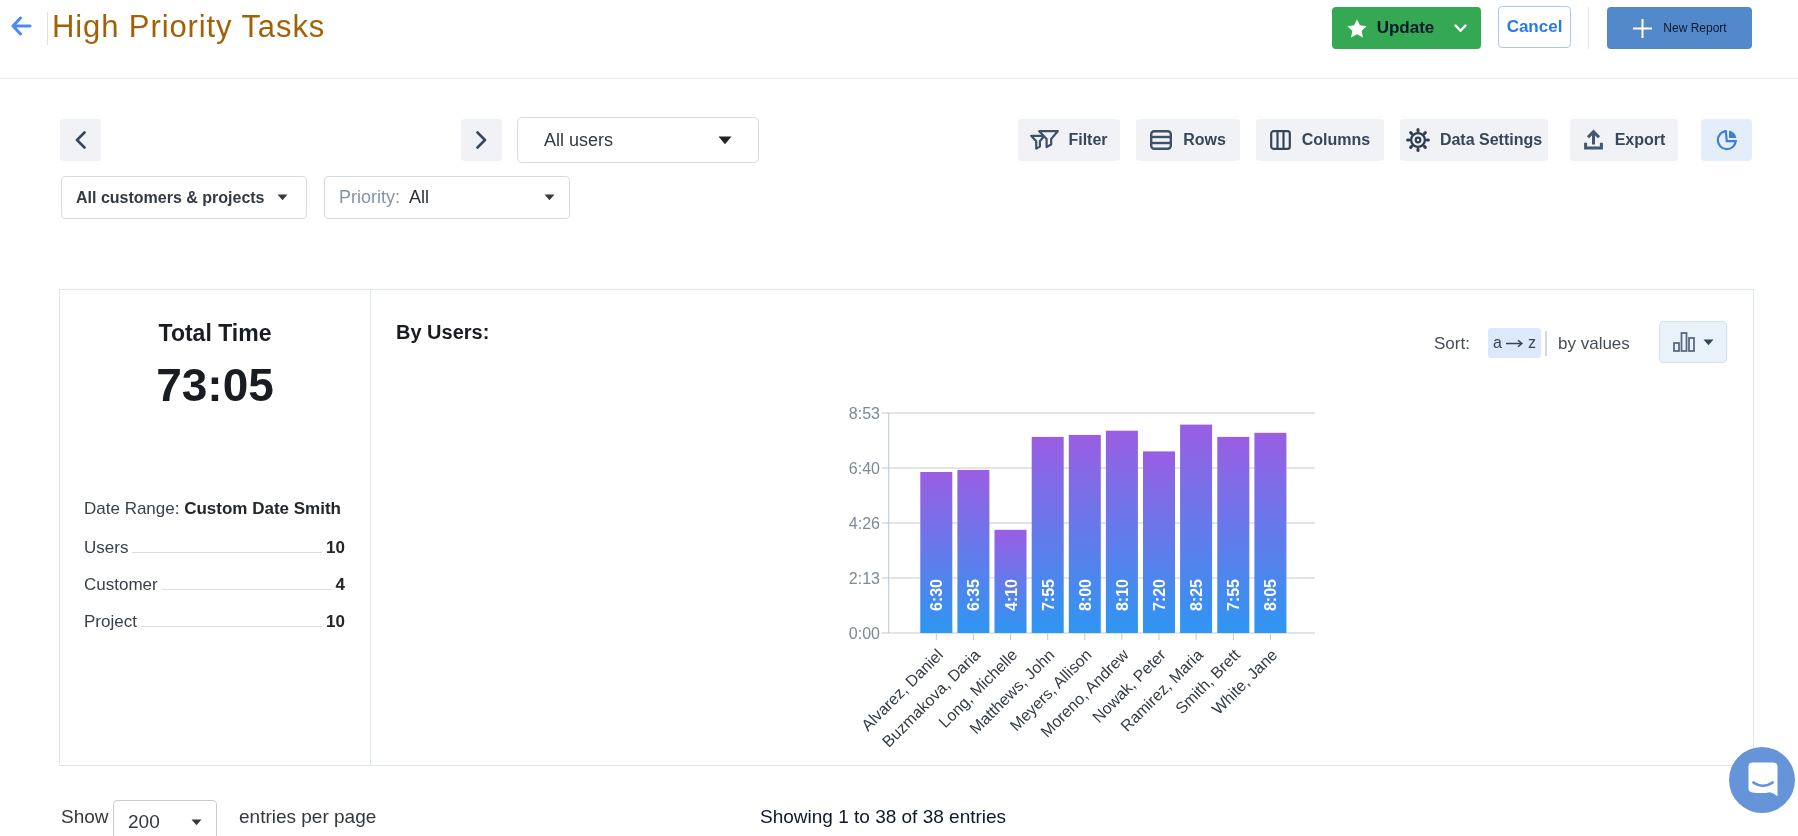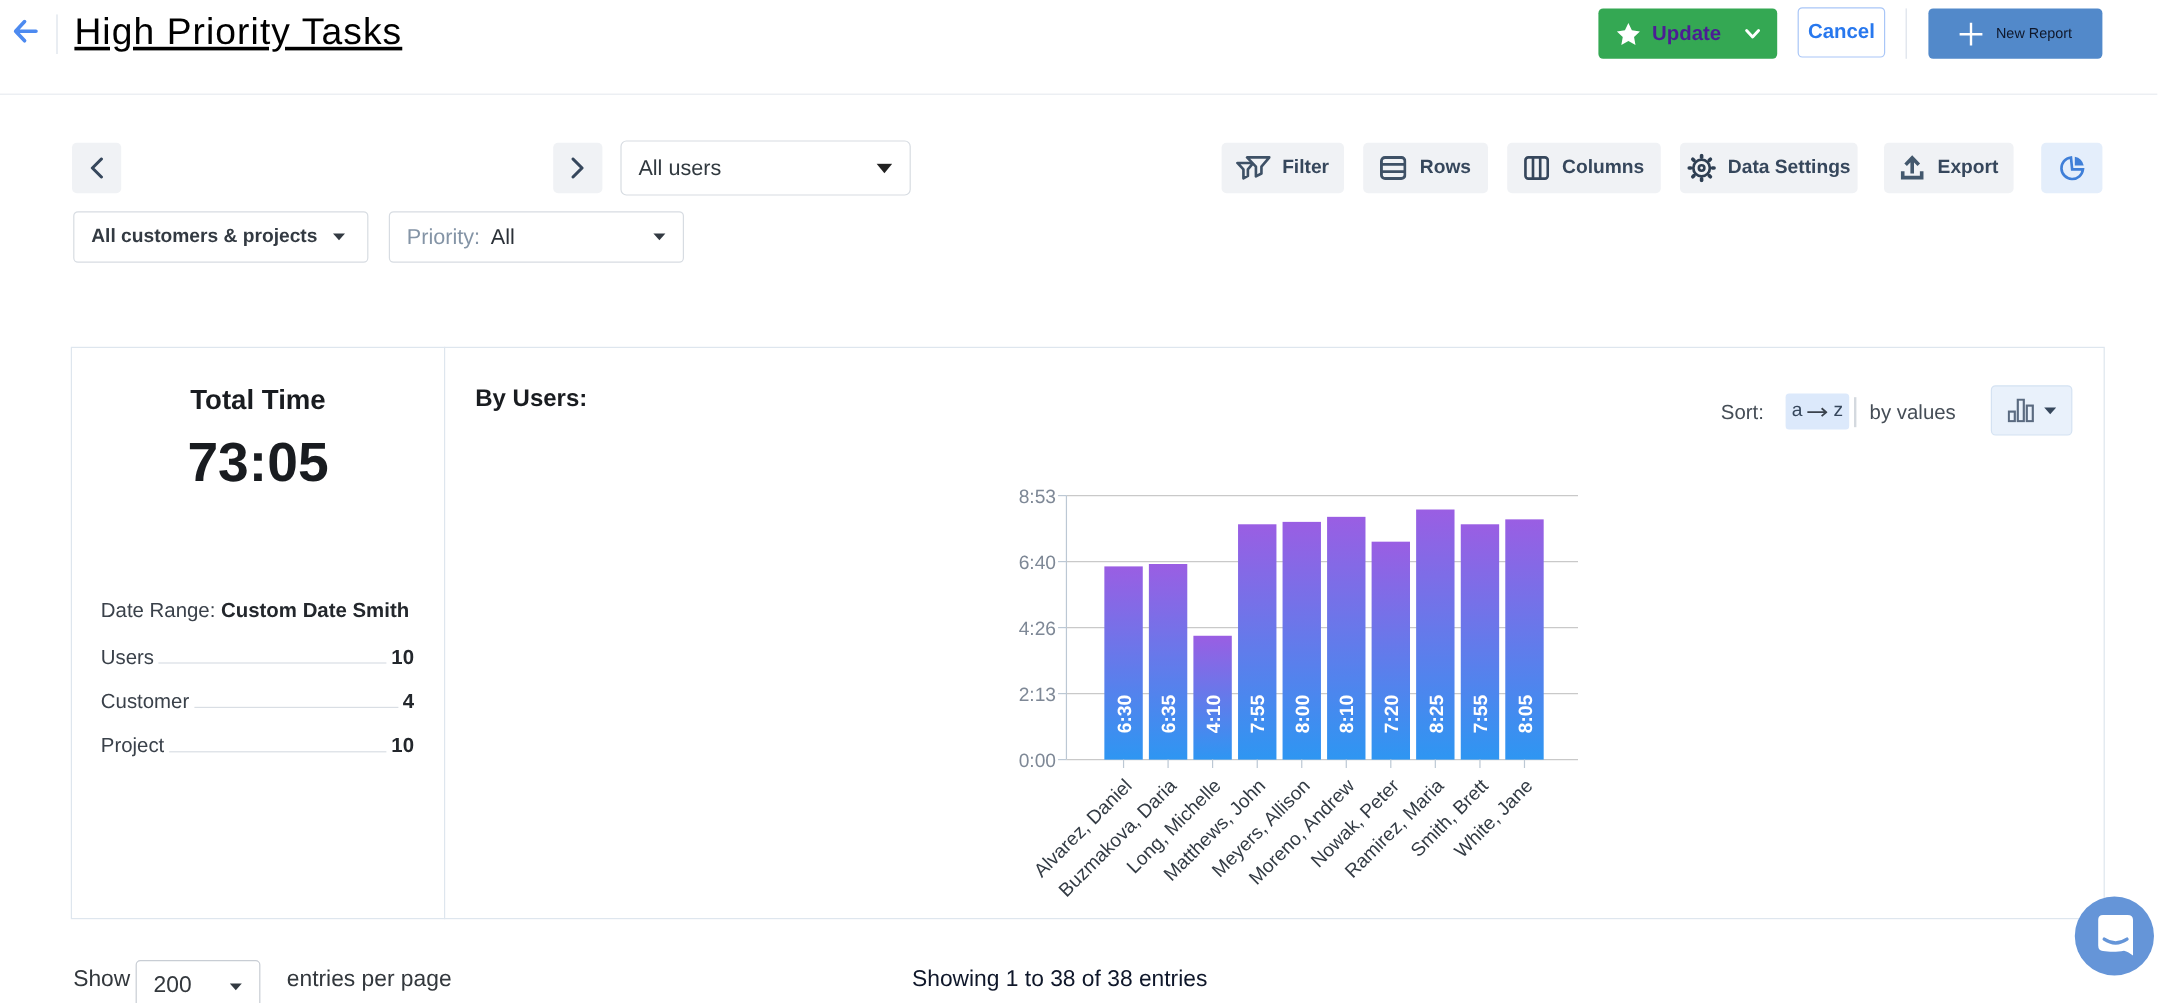--- a/index.html
+++ b/index.html
@@ -11,27 +11,27 @@
 svg { display:block; }
 </style>
 </head>
 <body>
 <div id="page">
 
   <svg class="abs" style="left:11px;top:16px;" width="21" height="20" viewBox="0 0 21 20">
     <path d="M9.5 2 L2 10 L9.5 18 M2.7 10 L19 10" fill="none" stroke="#4d8af0" stroke-width="3" stroke-linecap="round" stroke-linejoin="round"></path>
   </svg>
   <div class="abs" style="left:47px;top:12px;width:1px;height:33px;background:#dbe2ea;"></div>
-  <div class="abs" style="left:62px;top:9px;font-size:31px;letter-spacing:0.9px;color:#000000;text-decoration:underline;">High Priority Tasks</div>
+  <div class="abs" style="left:52px;top:9px;font-size:31px;letter-spacing:0.9px;color:#a16207;">High Priority Tasks</div>
 
   <div class="abs btn" style="left:1332px;top:7px;width:149px;height:42px;background:#34a853;">
     <svg width="22" height="21" viewBox="0 0 22 21" style="margin-right:9px;">
       <path d="M11 1.2 L13.9 7.3 L20.6 8.2 L15.7 12.8 L16.9 19.4 L11 16.2 L5.1 19.4 L6.3 12.8 L1.4 8.2 L8.1 7.3 Z" fill="#fff"></path>
     </svg>
-    <span style="color:#4c1d95;font-size:17px;font-weight:bold;">Update</span>
+    <span style="color:#0f172a;font-size:17px;font-weight:bold;">Update</span>
     <svg width="13" height="9" viewBox="0 0 13 9" style="margin-left:20px;">
       <path d="M1.5 1.5 L6.5 6.8 L11.5 1.5" fill="none" stroke="#fff" stroke-width="2.4" stroke-linecap="round" stroke-linejoin="round"></path>
     </svg>
   </div>
 
   <div class="abs btn" style="left:1498px;top:6px;width:73px;height:42px;background:#fff;border:1px solid #a9c6f7;">
     <span style="color:#2878ee;font-size:17px;font-weight:bold;">Cancel</span>
   </div>
   <div class="abs" style="left:1588px;top:7px;width:1px;height:42px;background:#dbe2ea;"></div>
 
@@ -48,21 +48,21 @@
     <svg width="11" height="18" viewBox="0 0 11 18">
         <path d="M9.5 1.5 L2 9 L9.5 16.5" fill="none" stroke="#36475c" stroke-width="2.6" stroke-linecap="round" stroke-linejoin="round"></path>
       </svg>
   </div>
   <div class="abs btn gbtn" style="left:461px;top:119px;width:41px;height:42px;">
     <svg width="11" height="18" viewBox="0 0 11 18">
         <path d="M1.5 1.5 L9 9 L1.5 16.5" fill="none" stroke="#36475c" stroke-width="2.6" stroke-linecap="round" stroke-linejoin="round"></path>
       </svg>
   </div>
 
-  <div class="abs" style="left:517px;top:117px;width:242px;height:46px;background:#fff;border:1px solid #d7dce2;border-radius:5px;display:flex;align-items:center;padding:0 14px;font-size:18px;color:#31393f;">
+  <div class="abs" style="left:517px;top:117px;width:242px;height:46px;background:#fff;border:1px solid #d7dce2;border-radius:5px;display:flex;align-items:center;padding:0 26px;font-size:18px;color:#31393f;">
     All users
     <svg style="margin-left:auto;" width="14" height="9" viewBox="0 0 14 9">
         <path d="M0.5 0.5 L7 8.3 L13.5 0.5 Z" fill="#222"></path>
       </svg>
   </div>
 
   <div class="abs btn gbtn" style="left:1018px;top:119px;width:102px;height:42px;">
     <svg width="29" height="21" viewBox="0 0 29 21" style="margin-right:9px;">
       <path d="M1.2 5.8 H14.5 L9.9 11.2 V16.6 L6.2 18.6 V11.2 Z" fill="none" stroke="#3e5166" stroke-width="2.2" stroke-linejoin="round"></path>
       <path d="M9.2 1.2 H27.8 L21.2 8.9 V14.6 L16.6 17 V8.9 Z" fill="#f0f2f5" stroke="#3e5166" stroke-width="2.2" stroke-linejoin="round"></path>

